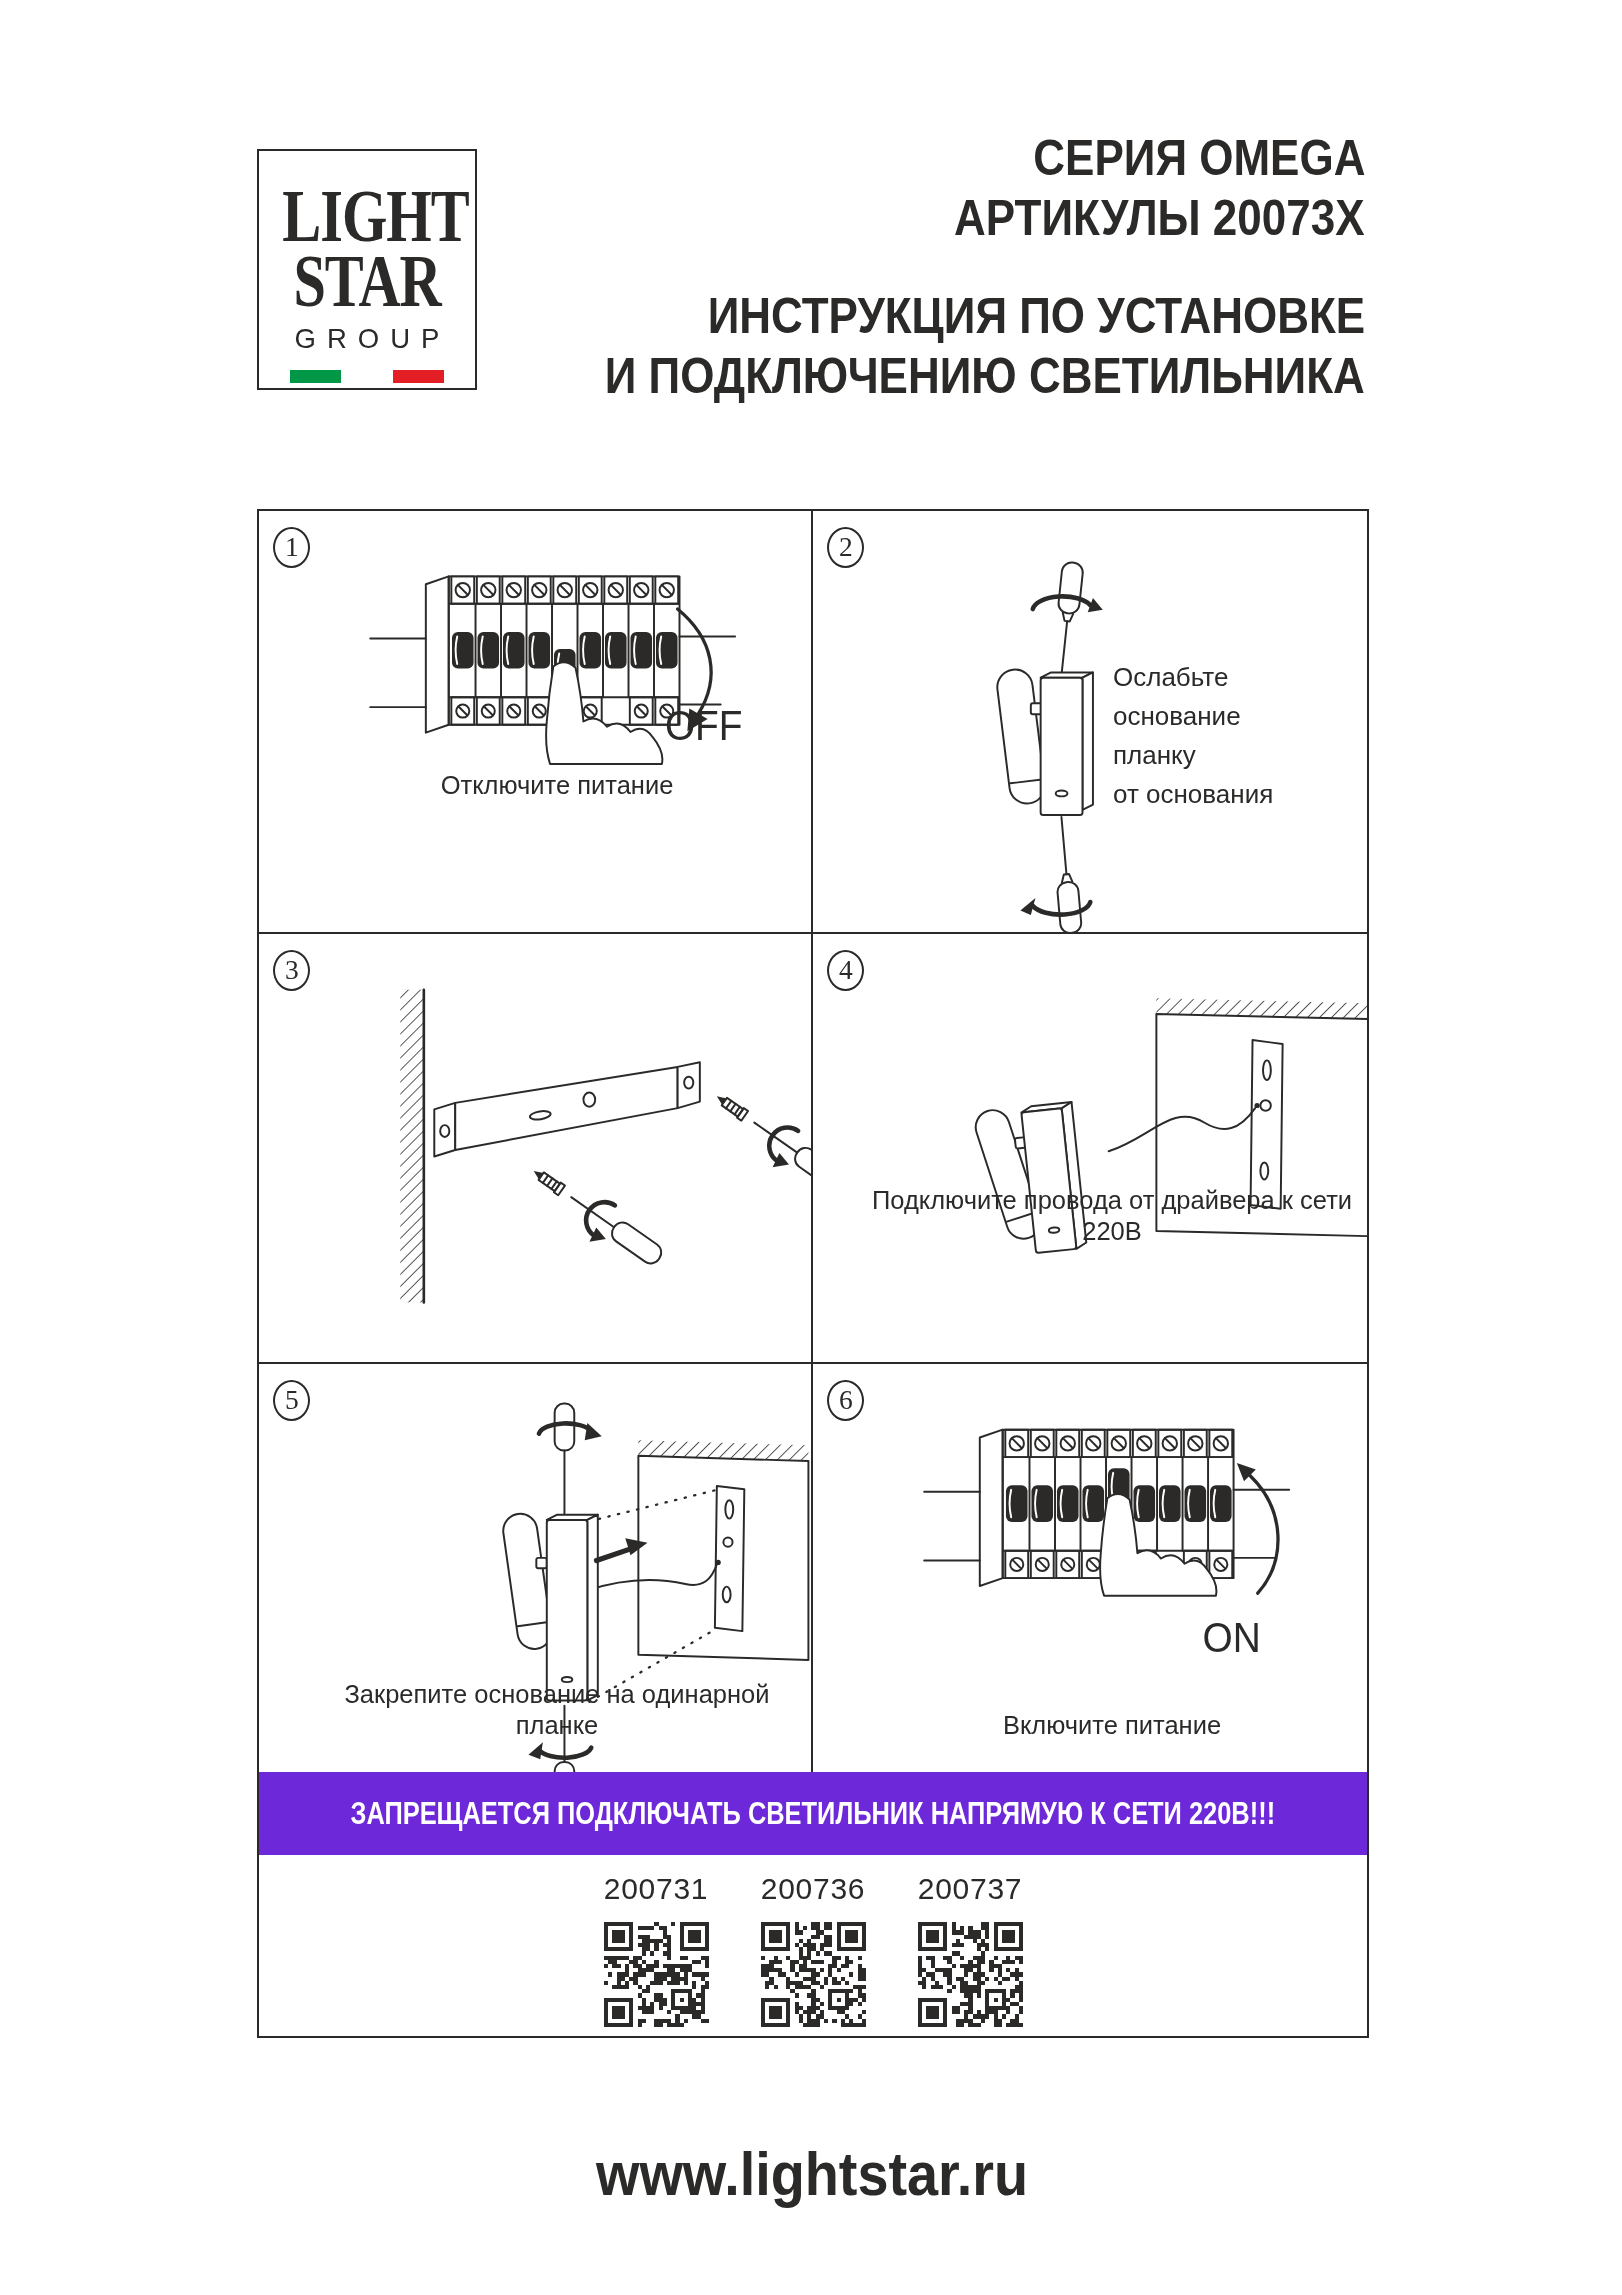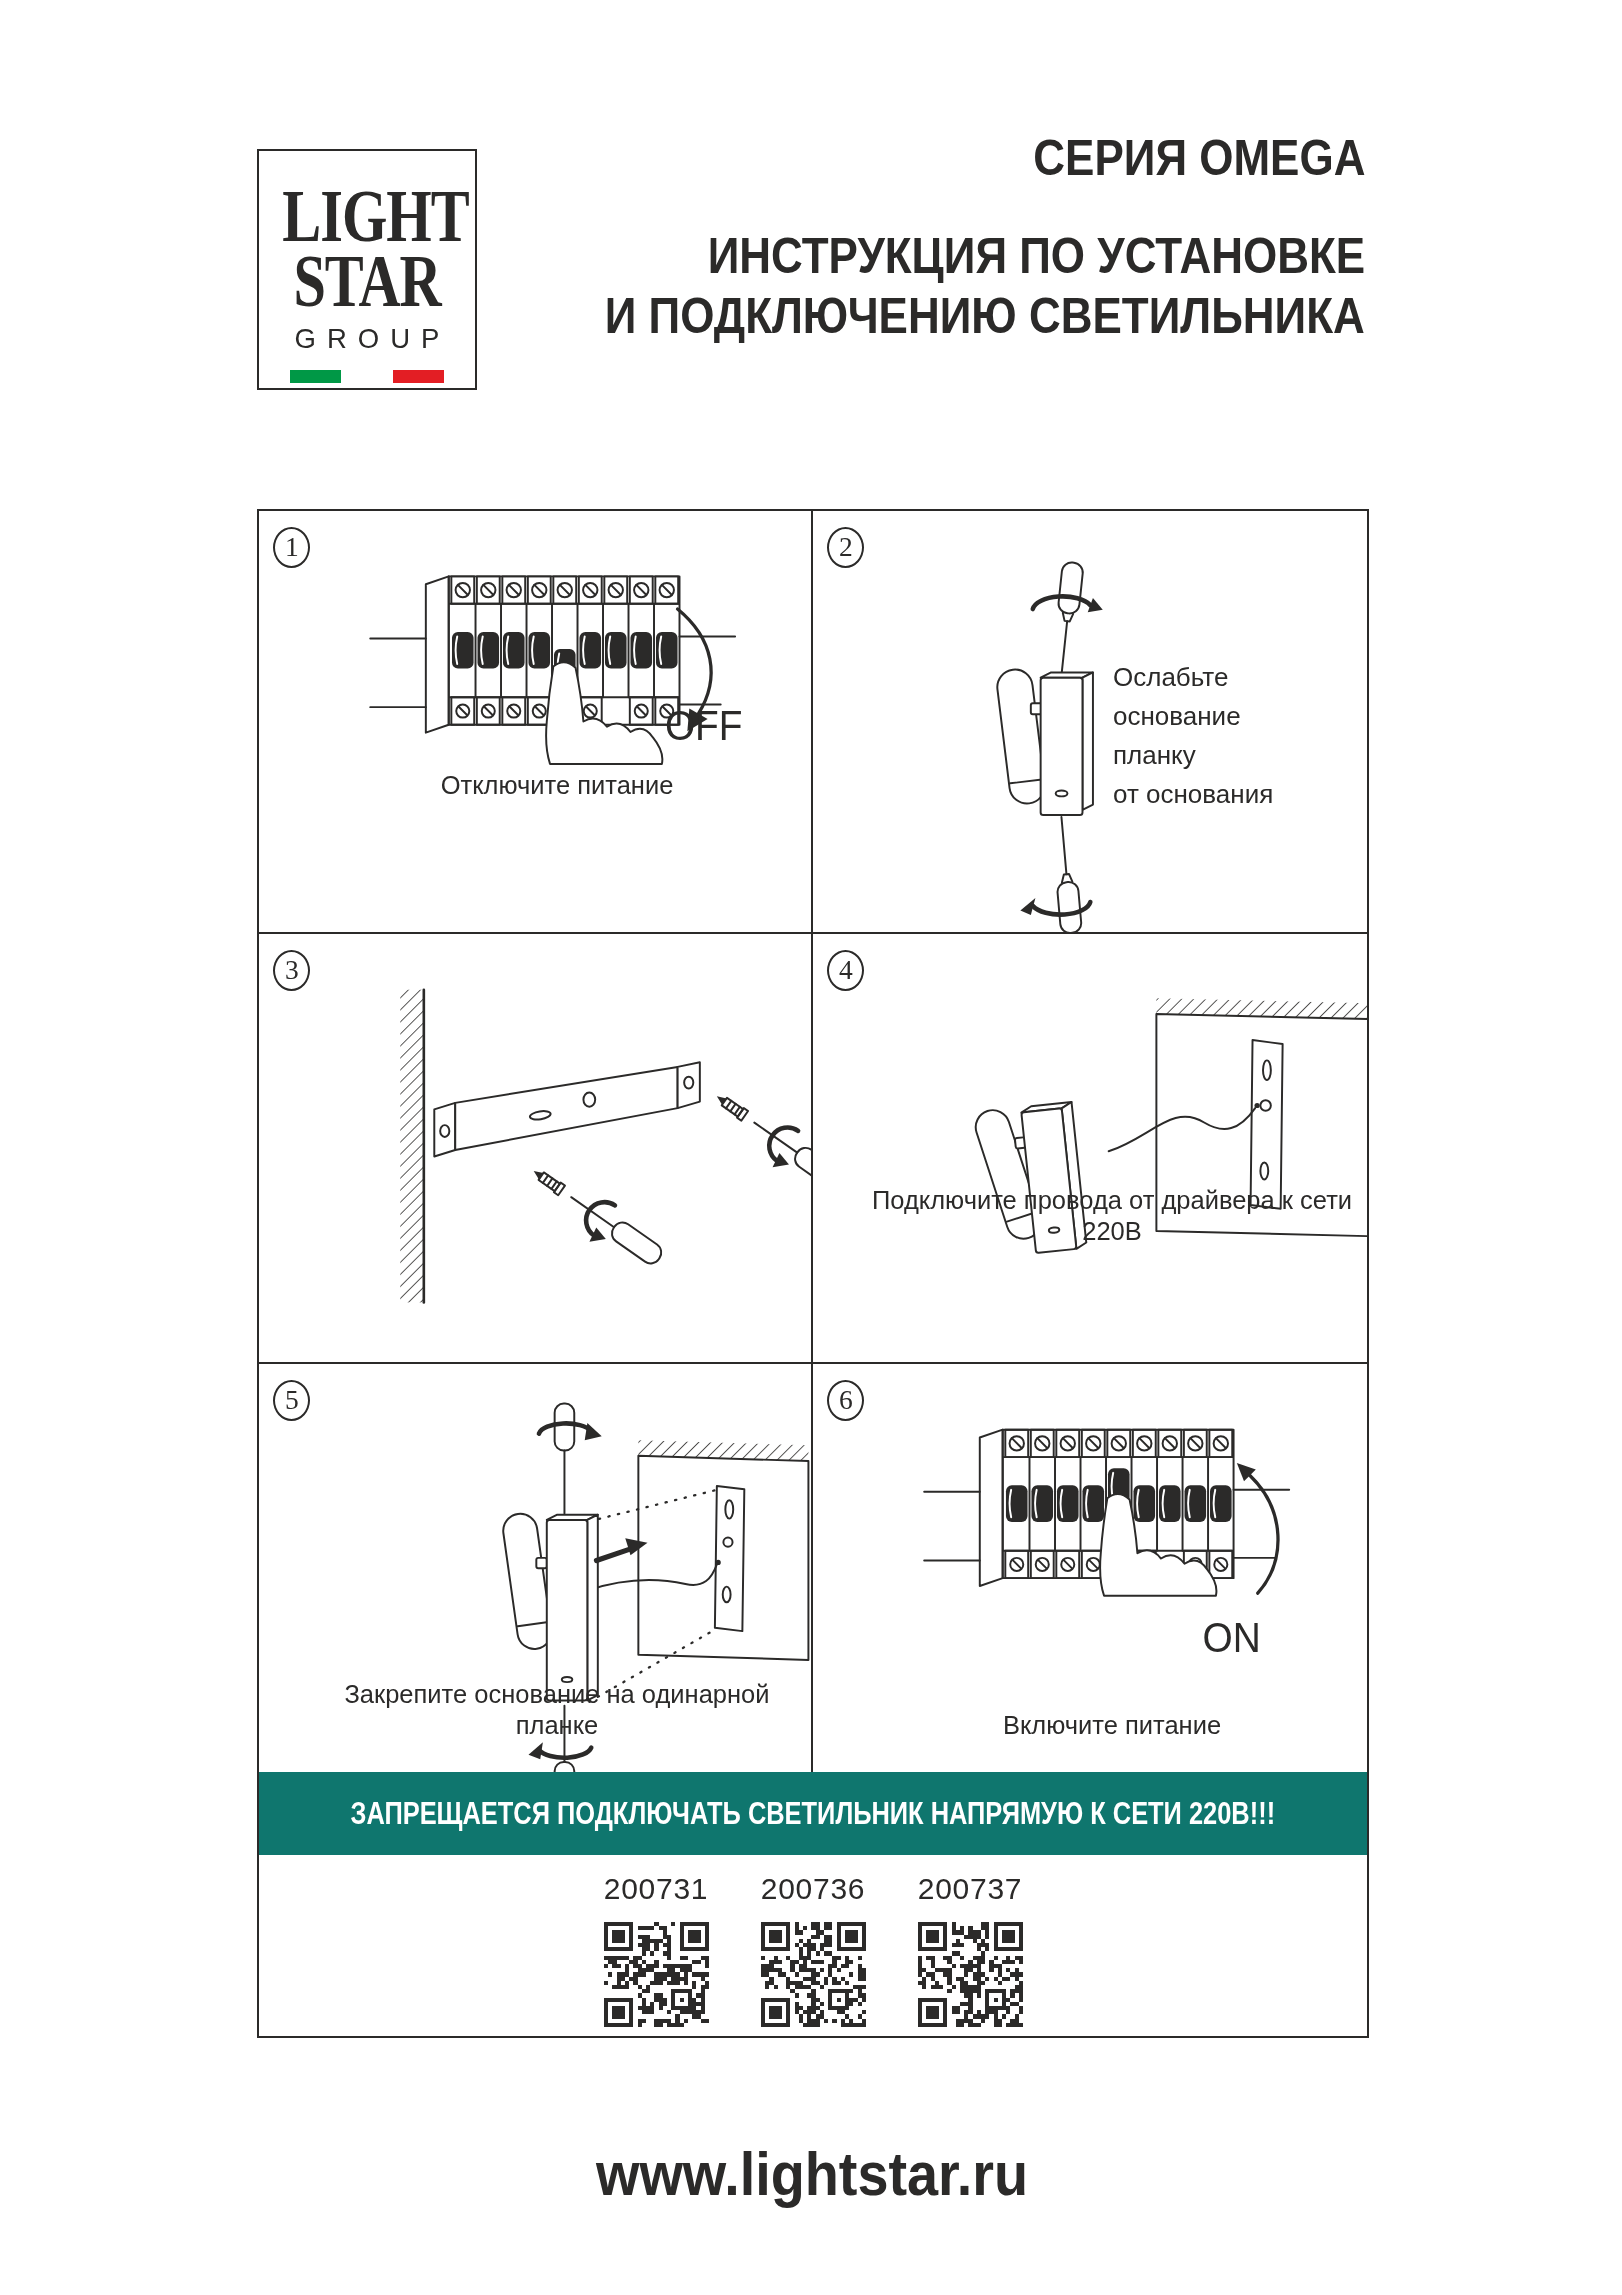--- a/index.html
+++ b/index.html
@@ -32,21 +32,21 @@
   .cell svg{position:absolute;left:0;top:0;}
   .b-r{border-right:2px solid #2b2a29;}
   .b-b{border-bottom:2px solid #2b2a29;}
   .badge{position:absolute;left:14.4px;top:15.7px;width:37px;height:41px;border:2px solid #2b2a29;
          border-radius:50%;box-sizing:border-box;display:flex;align-items:center;justify-content:center;
          font-family:"Liberation Serif",serif;font-size:27.5px;background:#fff;z-index:2;}
   .caption{position:absolute;left:0;right:0;text-align:center;font-size:25.5px;line-height:31px;padding-left:44px;}
   .side-caption{position:absolute;left:300px;top:147px;font-size:26px;line-height:39px;text-align:left;}
 
   
-  .banner{position:absolute;left:0;top:1261px;width:1108px;height:83px;background:#0f766e;
+  .banner{position:absolute;left:0;top:1261px;width:1108px;height:83px;background:#6d28d9;
           display:flex;flex-direction:column;align-items:center;justify-content:center;gap:2.6px;}
   .banner div{color:#ffffff;font-weight:bold;font-size:31px;line-height:37px;}
   .banner .cond{transform:scaleX(.82);}
 
   
   .qr-section{position:absolute;left:0;top:1344px;width:1108px;height:181px;
               display:flex;justify-content:center;gap:51px;padding-top:17px;box-sizing:border-box;}
   .qr-block{width:106px;text-align:center;}
   .qr-label{font-size:30px;letter-spacing:0.7px;margin-bottom:15.7px;}
   svg.qr{width:105px;height:105px;display:block;margin:0 auto;}
@@ -72,20 +72,21 @@
     <div class="logo-group">GROUP</div>
     <div class="flag">
       <span style="background:#009846"></span>
       <span style="background:#ffffff"></span>
       <span style="background:#e31e24"></span>
     </div>
   </div>
 
   <div class="title-block">
     <div class="title-line"><span class="cond-r">СЕРИЯ OMEGA</span></div>
+    <div class="title-line"><span class="cond-r">АРТИКУЛЫ 20073X</span></div>
     <div class="title-gap"></div>
     <div class="title-line"><span class="cond-r">ИНСТРУКЦИЯ ПО УСТАНОВКЕ</span></div>
     <div class="title-line"><span class="cond-r">И ПОДКЛЮЧЕНИЮ СВЕТИЛЬНИКА</span></div>
   </div>
 
   <div class="content">
 
     <div class="cell b-r b-b" style="left:0;top:0;width:554px;height:423px;">
       <svg width="554" height="423" viewBox="0 0 847 647">
         <defs>

